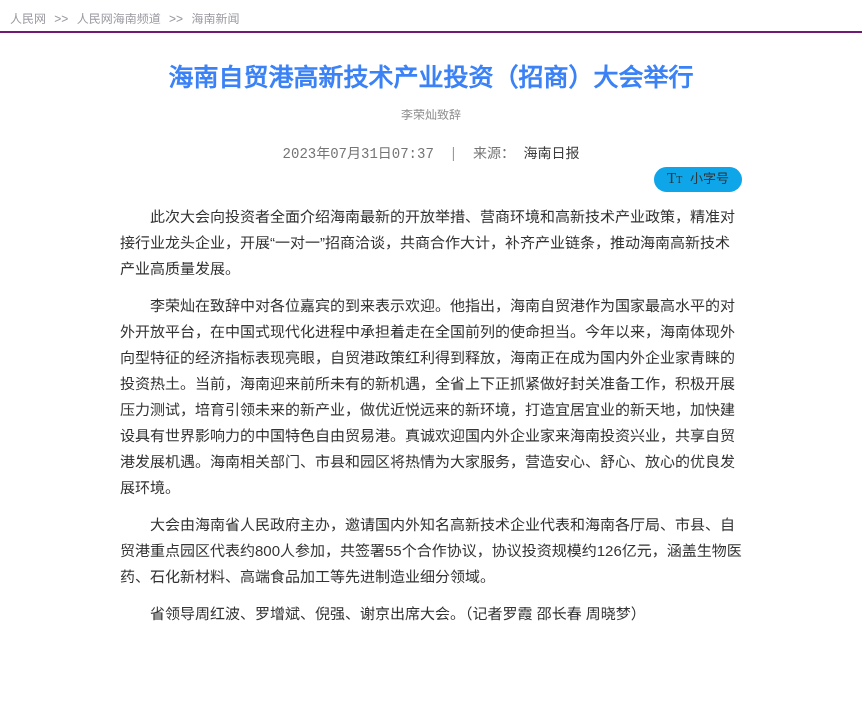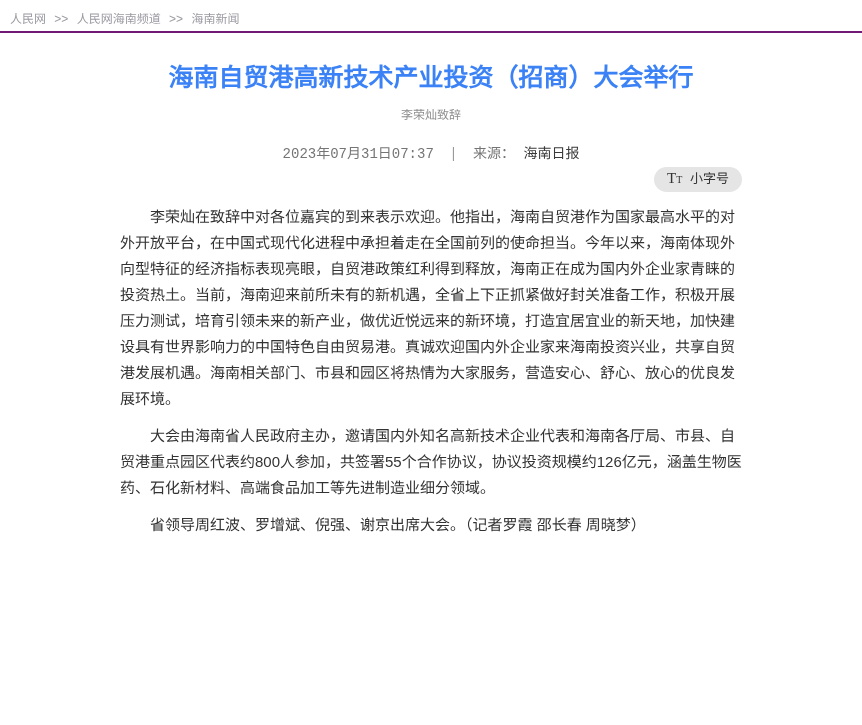--- a/index.html
+++ b/index.html
@@ -50,21 +50,21 @@
   .source-link { color: #3a3a3a; text-decoration: none; cursor: pointer; }
 
   
   .toolbar {
     width: 622px;
     margin: 5px auto 0;
     text-align: right;
   }
   .fontsize-pill {
     display: inline-block;
-    background: #e5e5e5;
+    background: #0ea5e9;
     border-radius: 13px;
     padding: 3px 13px 4px;
     font-size: 13px;
     color: #333;
     cursor: pointer;
     line-height: 17px;
   }
   .t-big {
     font-family: "Liberation Serif", "DejaVu Serif", serif;
     font-size: 15px;
@@ -110,16 +110,17 @@
 </div>
 
 <div class="toolbar">
   <span class="fontsize-pill">
     <span><span class="t-big">T</span><span class="t-small">T</span></span>
     <span class="pill-label">小字号</span>
   </span>
 </div>
 
 <div class="article-body">
+  <p class="para">此次大会向投资者全面介绍海南最新的开放举措、营商环境和高新技术产业政策，精准对接行业龙头企业，开展“一对一”招商洽谈，共商合作大计，补齐产业链条，推动海南高新技术产业高质量发展。</p>
   <p class="para">李荣灿在致辞中对各位嘉宾的到来表示欢迎。他指出，海南自贸港作为国家最高水平的对外开放平台，在中国式现代化进程中承担着走在全国前列的使命担当。今年以来，海南体现外向型特征的经济指标表现亮眼，自贸港政策红利得到释放，海南正在成为国内外企业家青睐的投资热土。当前，海南迎来前所未有的新机遇，全省上下正抓紧做好封关准备工作，积极开展压力测试，培育引领未来的新产业，做优近悦远来的新环境，打造宜居宜业的新天地，加快建设具有世界影响力的中国特色自由贸易港。真诚欢迎国内外企业家来海南投资兴业，共享自贸港发展机遇。海南相关部门、市县和园区将热情为大家服务，营造安心、舒心、放心的优良发展环境。</p>
   <p class="para">大会由海南省人民政府主办，邀请国内外知名高新技术企业代表和海南各厅局、市县、自贸港重点园区代表约800人参加，共签署55个合作协议，协议投资规模约126亿元，涵盖生物医药、石化新材料、高端食品加工等先进制造业细分领域。</p>
   <p class="para">省领导周红波、罗增斌、倪强、谢京出席大会。（记者罗霞 邵长春 周晓梦）</p>
 </div>
 
 </body></html>

